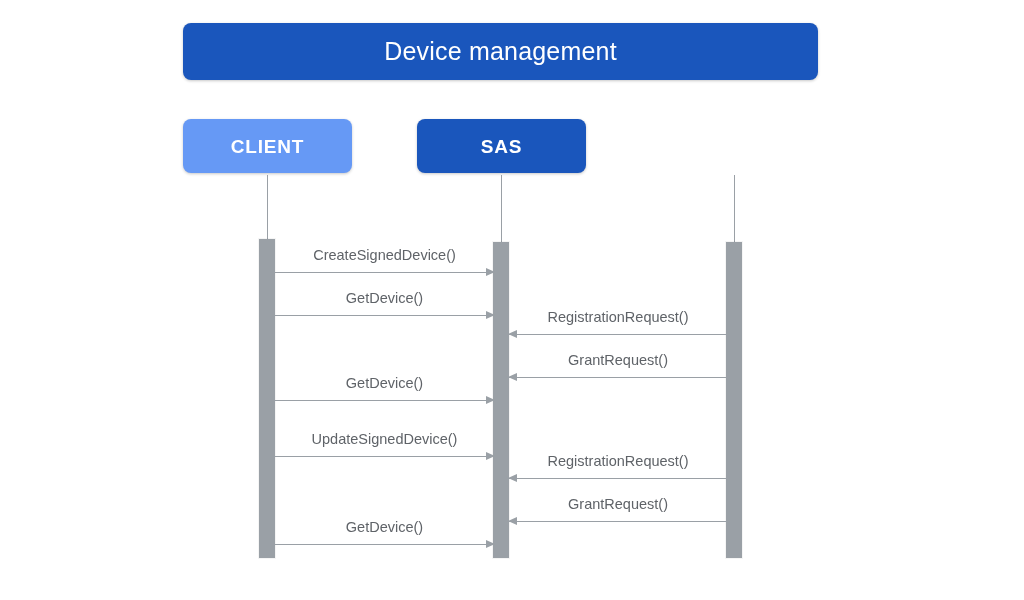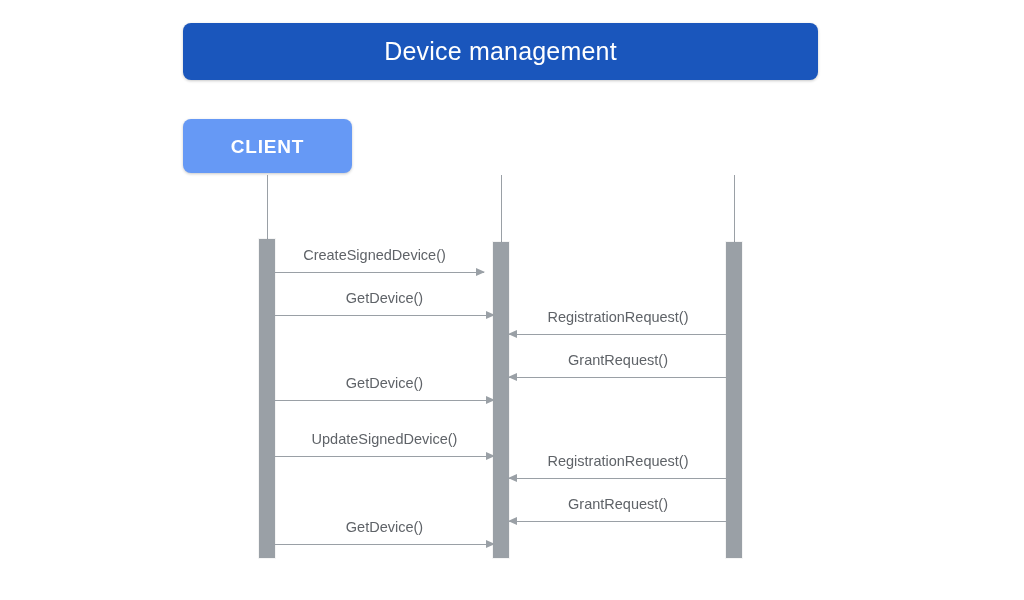--- a/index.html
+++ b/index.html
@@ -128,31 +128,34 @@
 <div id="canvas">
 
   <div class="title-bar" style="background:#1a56bc;">
     <span class="title-text">Device management</span>
   </div>
 
   <div class="participant" style="left:183px; background:#6699f5;">
     <span class="participant-label">CLIENT</span>
   </div>
 
+  <div class="participant" style="left:417px; background:#1a56bc;">
+    <span class="participant-label">SAS</span>
+  </div>
 
 
   <div class="lifeline" style="left:267px;"></div>
   <div class="lifeline" style="left:501px;"></div>
   <div class="lifeline" style="left:734px;"></div>
 
   <div class="activation" style="left:259px; top:239px; height:319px;"></div>
   <div class="activation" style="left:493px; top:242px; height:316px;"></div>
   <div class="activation" style="left:726px; top:242px; height:316px;"></div>
 
-  <div class="msg" style="left:265px; top:272px; width:219px;text-decoration:underline;">
+  <div class="msg" style="left:275px; top:272px; width:219px;text-decoration:underline;">
     <div class="msg-line"></div>
     <div class="msg-head right"></div>
     <div class="msg-label">CreateSignedDevice()</div>
   </div>
 
   <div class="msg" style="left:275px; top:315px; width:219px;">
     <div class="msg-line"></div>
     <div class="msg-head right"></div>
     <div class="msg-label">GetDevice()</div>
   </div>

